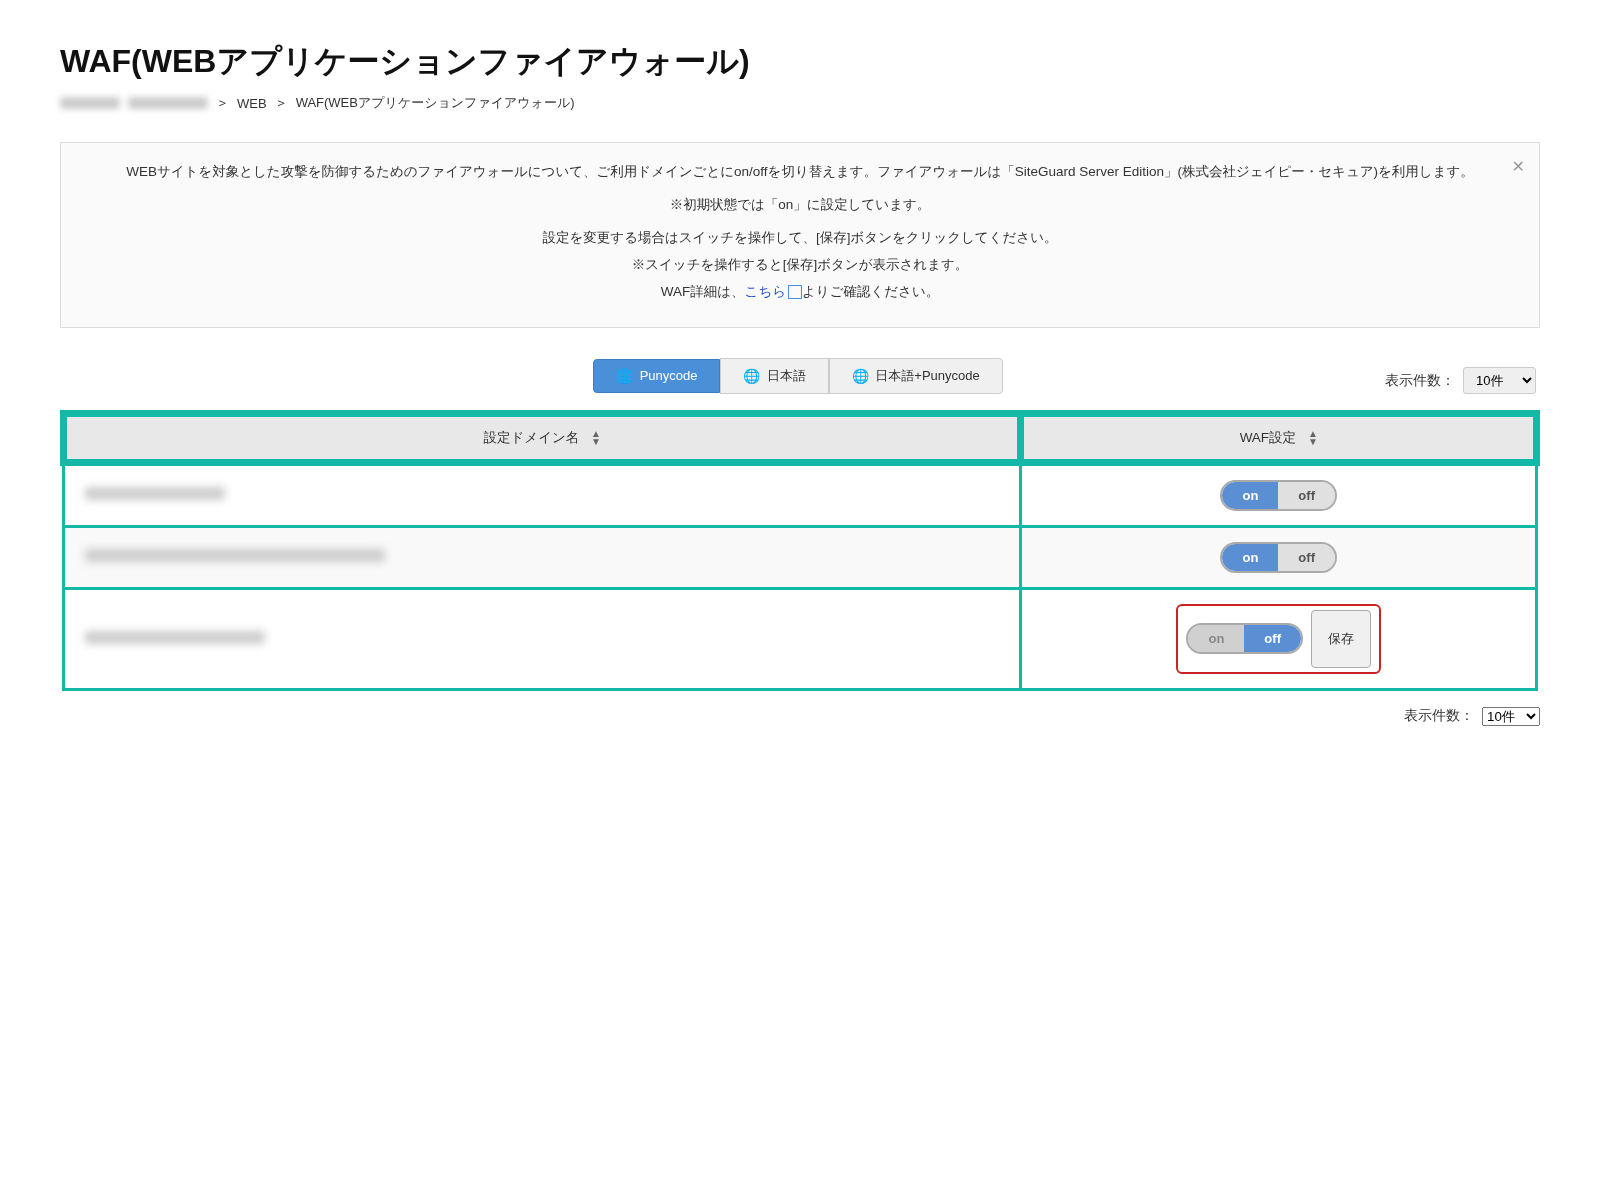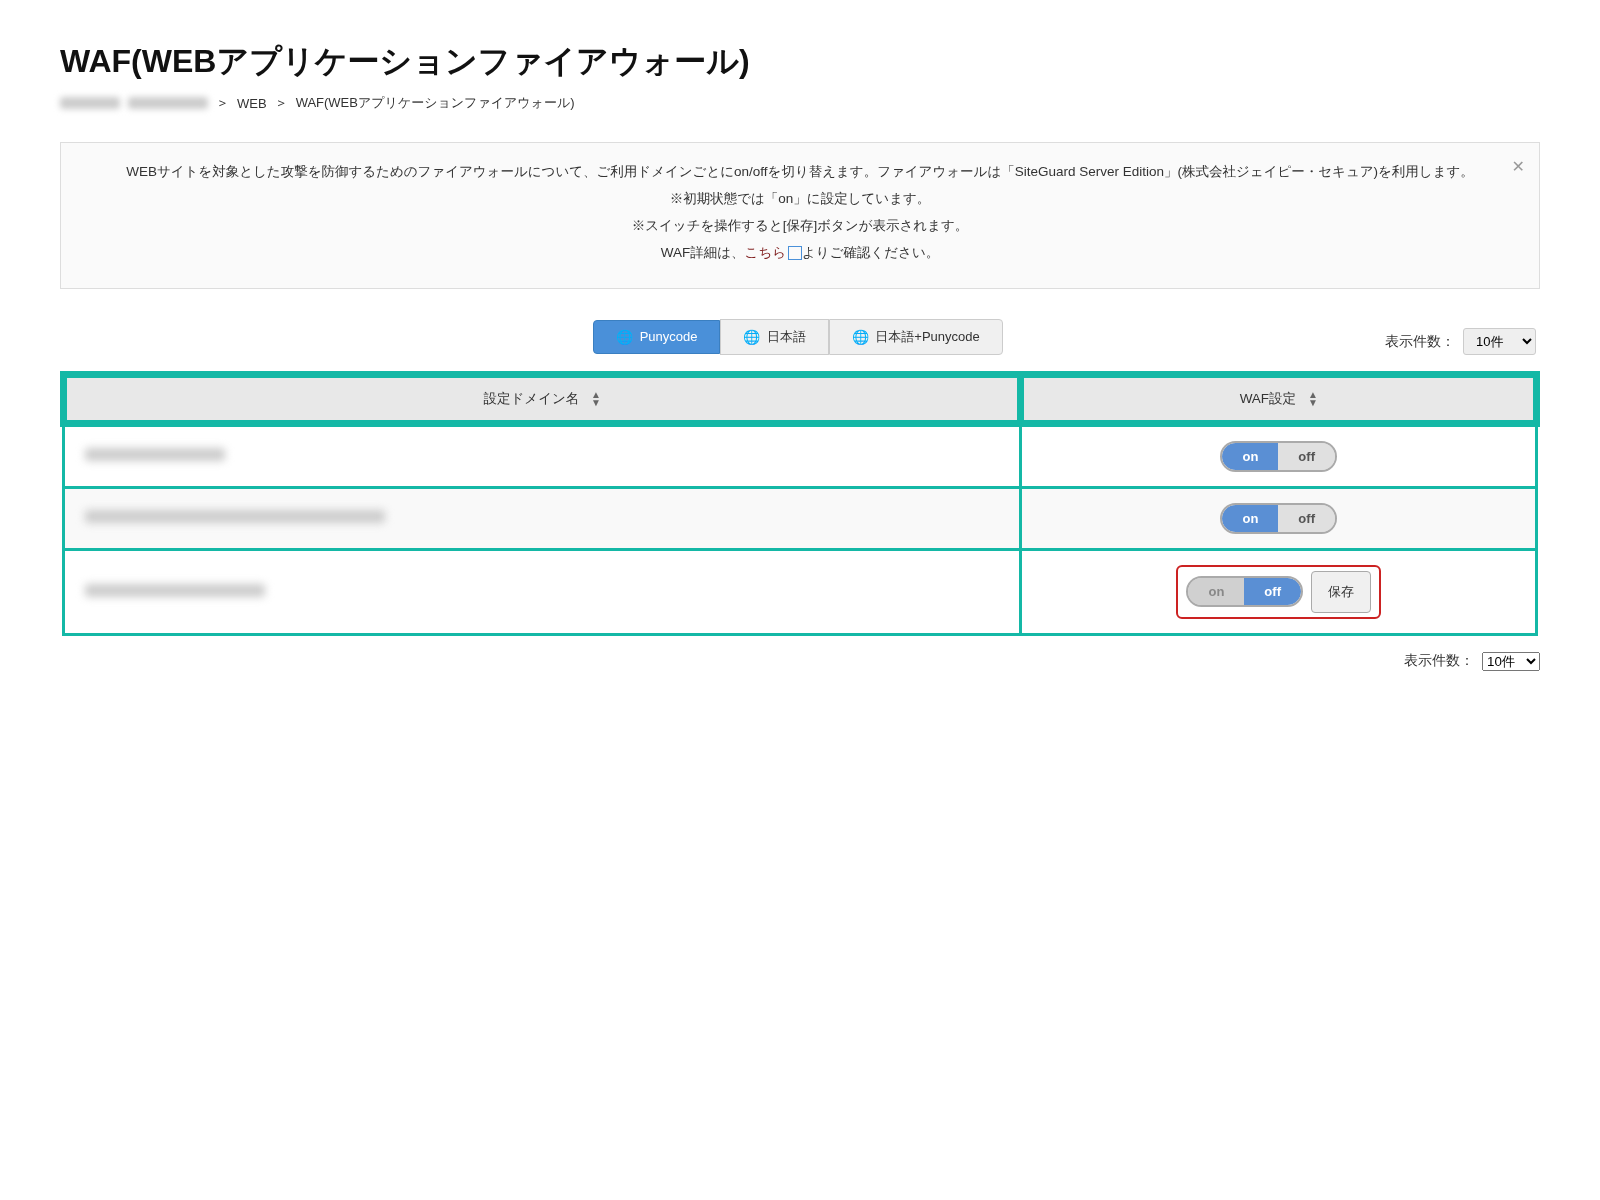--- a/index.html
+++ b/index.html
@@ -58,21 +58,21 @@
       right: 14px;
       font-size: 16px;
       color: #999;
       cursor: pointer;
     }
     .info-box p {
       margin-bottom: 4px;
       text-align: center;
     }
     .info-box a {
-      color: #7f1d1d;
+      color: #1d4ed8;
       text-decoration: none;
       font-family: Liberation Mono, monospace;
     }
     .info-box .link-icon {
       display: inline-block;
       width: 14px;
       height: 14px;
       border: 1px solid #4a90d9;
       margin-left: 2px;
       vertical-align: middle;
@@ -237,21 +237,21 @@
     }
     .highlight-wrapper {
       display: inline-flex;
       align-items: center;
       gap: 8px;
       border: 2px solid #cc2222;
       border-radius: 6px;
       padding: 4px 8px;
     }
     .save-btn {
-      padding: 11px 16px;
+      padding: 19px 16px;
       background: #f0f0f0;
       border: 1px solid #aaa;
       border-radius: 4px;
       font-size: 13px;
       cursor: pointer;
       color: #333;
     }
     .bottom-count-row {
       display: flex;
       justify-content: flex-end;
@@ -270,21 +270,22 @@
   <span class="breadcrumb-blur2"></span>
   <span>＞</span>
   <span>WEB</span>
   <span>＞</span>
   <span>WAF(WEBアプリケーションファイアウォール)</span>
 </div>
 
 <div class="info-box">
   <span class="close-btn">✕</span>
   <p>WEBサイトを対象とした攻撃を防御するためのファイアウォールについて、ご利用ドメインごとにon/offを切り替えます。ファイアウォールは「SiteGuard Server Edition」(株式会社ジェイピー・セキュア)を利用します。</p>
-  <p style="margin-top:4px;">※初期状態では「on」に設定しています。</p>
+  <p style="margin-top:10px;">※初期状態では「on」に設定しています。</p>
+  <p style="margin-top:10px;">設定を変更する場合はスイッチを操作して、[保存]ボタンをクリックしてください。</p>
   <p>※スイッチを操作すると[保存]ボタンが表示されます。</p>
   <p style="margin-top:4px;">
     <span>WAF詳細は、</span><a href="#">こちら</a><span class="link-icon"></span><span>よりご確認ください。</span>
   </p>
 </div>
 
 <div class="top-controls">
   <div style="flex:1"></div>
   <div class="tabs-row">
     <button class="tab-btn active">

